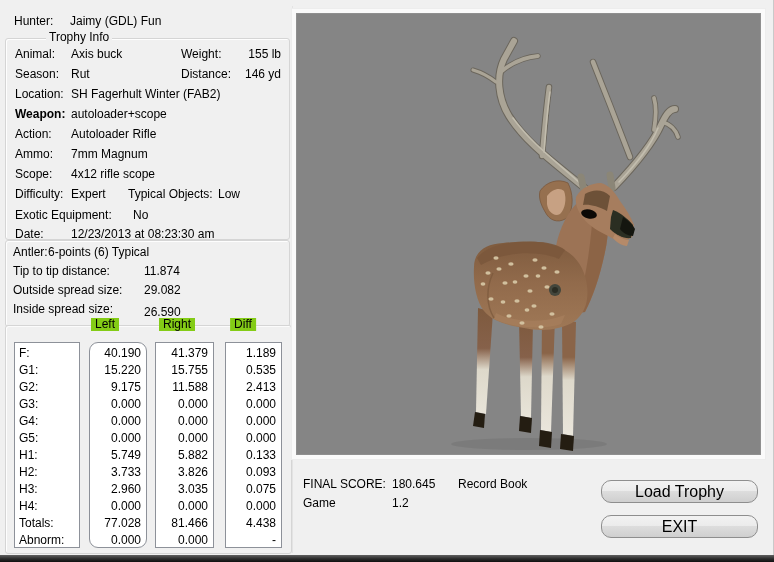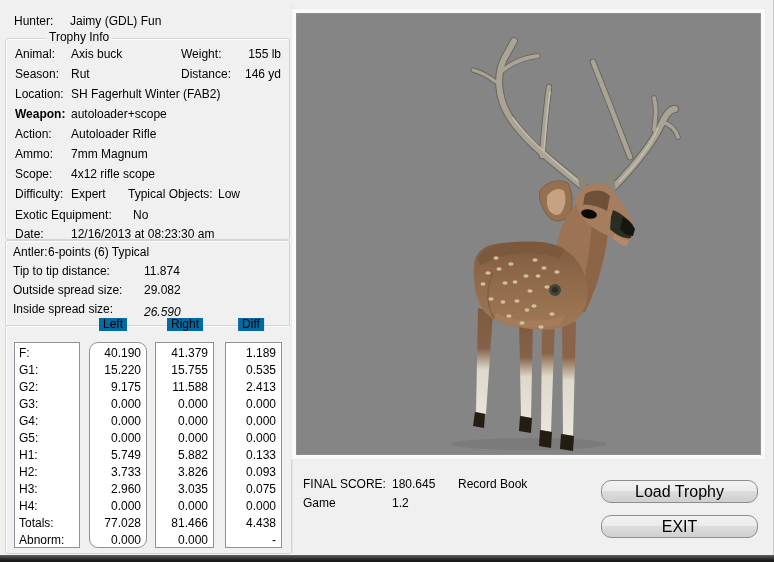--- a/index.html
+++ b/index.html
@@ -15,21 +15,21 @@
     border:1px solid #d5d5d5;
     border-radius:3px;
     box-shadow: inset 1px 1px 0 rgba(255,255,255,.9);
   }
   .legend {
     position:absolute; top:-8px; left:4px;
     background:#f0f0f0; padding:0 3px; line-height:13px; white-space:nowrap;margin-left:36px;
   }
   .col-head {
     position:absolute; top:-8px; transform:translateX(-50%);
-    background:#0369a1; padding:0 4px; line-height:13px; white-space:nowrap;margin-left:8px;
+    background:#84cc16; padding:0 4px; line-height:13px; white-space:nowrap;
   }
   .listbox {
     position:absolute; top:16px; height:206px;
     background:#ffffff; border:1px solid #8d9199;
     box-sizing:border-box; padding-top:2px; overflow:hidden;
   }
   .cell { height:17px; line-height:17px; white-space:nowrap; }
   .cell.lab { padding-left:4px; text-align:left; }
   .cell.num { padding-right:5px; text-align:right; }
   .viewer {
@@ -97,35 +97,35 @@
 
     <span class="t" style="left:9px;  top:149px;">Difficulty:</span>
     <span class="t" style="left:65px; top:149px;">Expert</span>
     <span class="t" style="left:122px;top:149px;">Typical Objects:</span>
     <span class="t" style="left:212px;top:149px;">Low</span>
 
     <span class="t" style="left:9px;  top:170px;">Exotic Equipment:</span>
     <span class="t" style="left:127px;top:170px;">No</span>
 
     <span class="t" style="left:9px;  top:189px;">Date:</span>
-    <span class="t" style="left:65px; top:189px;">12/16/2013 at 08:23:30 am</span>
+    <span class="t" style="left:65px; top:189px;">12/23/2013 at 08:23:30 am</span>
   </div>
 
   <div class="groupbox" style="left:5px; top:240px; width:283px; height:85px;">
     <span class="t" style="left:7px;  top:5px;">Antler:</span>
     <span class="t" style="left:42px; top:5px;">6-points (6) Typical</span>
 
     <span class="t" style="left:7px;  top:24px;">Tip to tip distance:</span>
     <span class="t" style="left:138px;top:24px;">11.874</span>
 
     <span class="t" style="left:7px;  top:43px;">Outside spread size:</span>
     <span class="t" style="left:138px;top:43px;">29.082</span>
 
     <span class="t" style="left:7px;  top:62px;">Inside spread size:</span>
-    <span class="t" style="left:138px;top:65px;font-style:italic;">26.590</span>
+    <span class="t" style="left:138px;top:65px;">26.590</span>
   </div>
 
   <div class="groupbox" style="left:5px; top:325px; width:285px; height:227px;">
     <span class="col-head" style="left:99px;">Left</span>
     <span class="col-head" style="left:171px;">Right</span>
     <span class="col-head" style="left:237px;">Diff</span>
 
     <div class="listbox" style="left:8px; width:66px;">
       <div class="cell lab">F:</div>
       <div class="cell lab">G1:</div>

